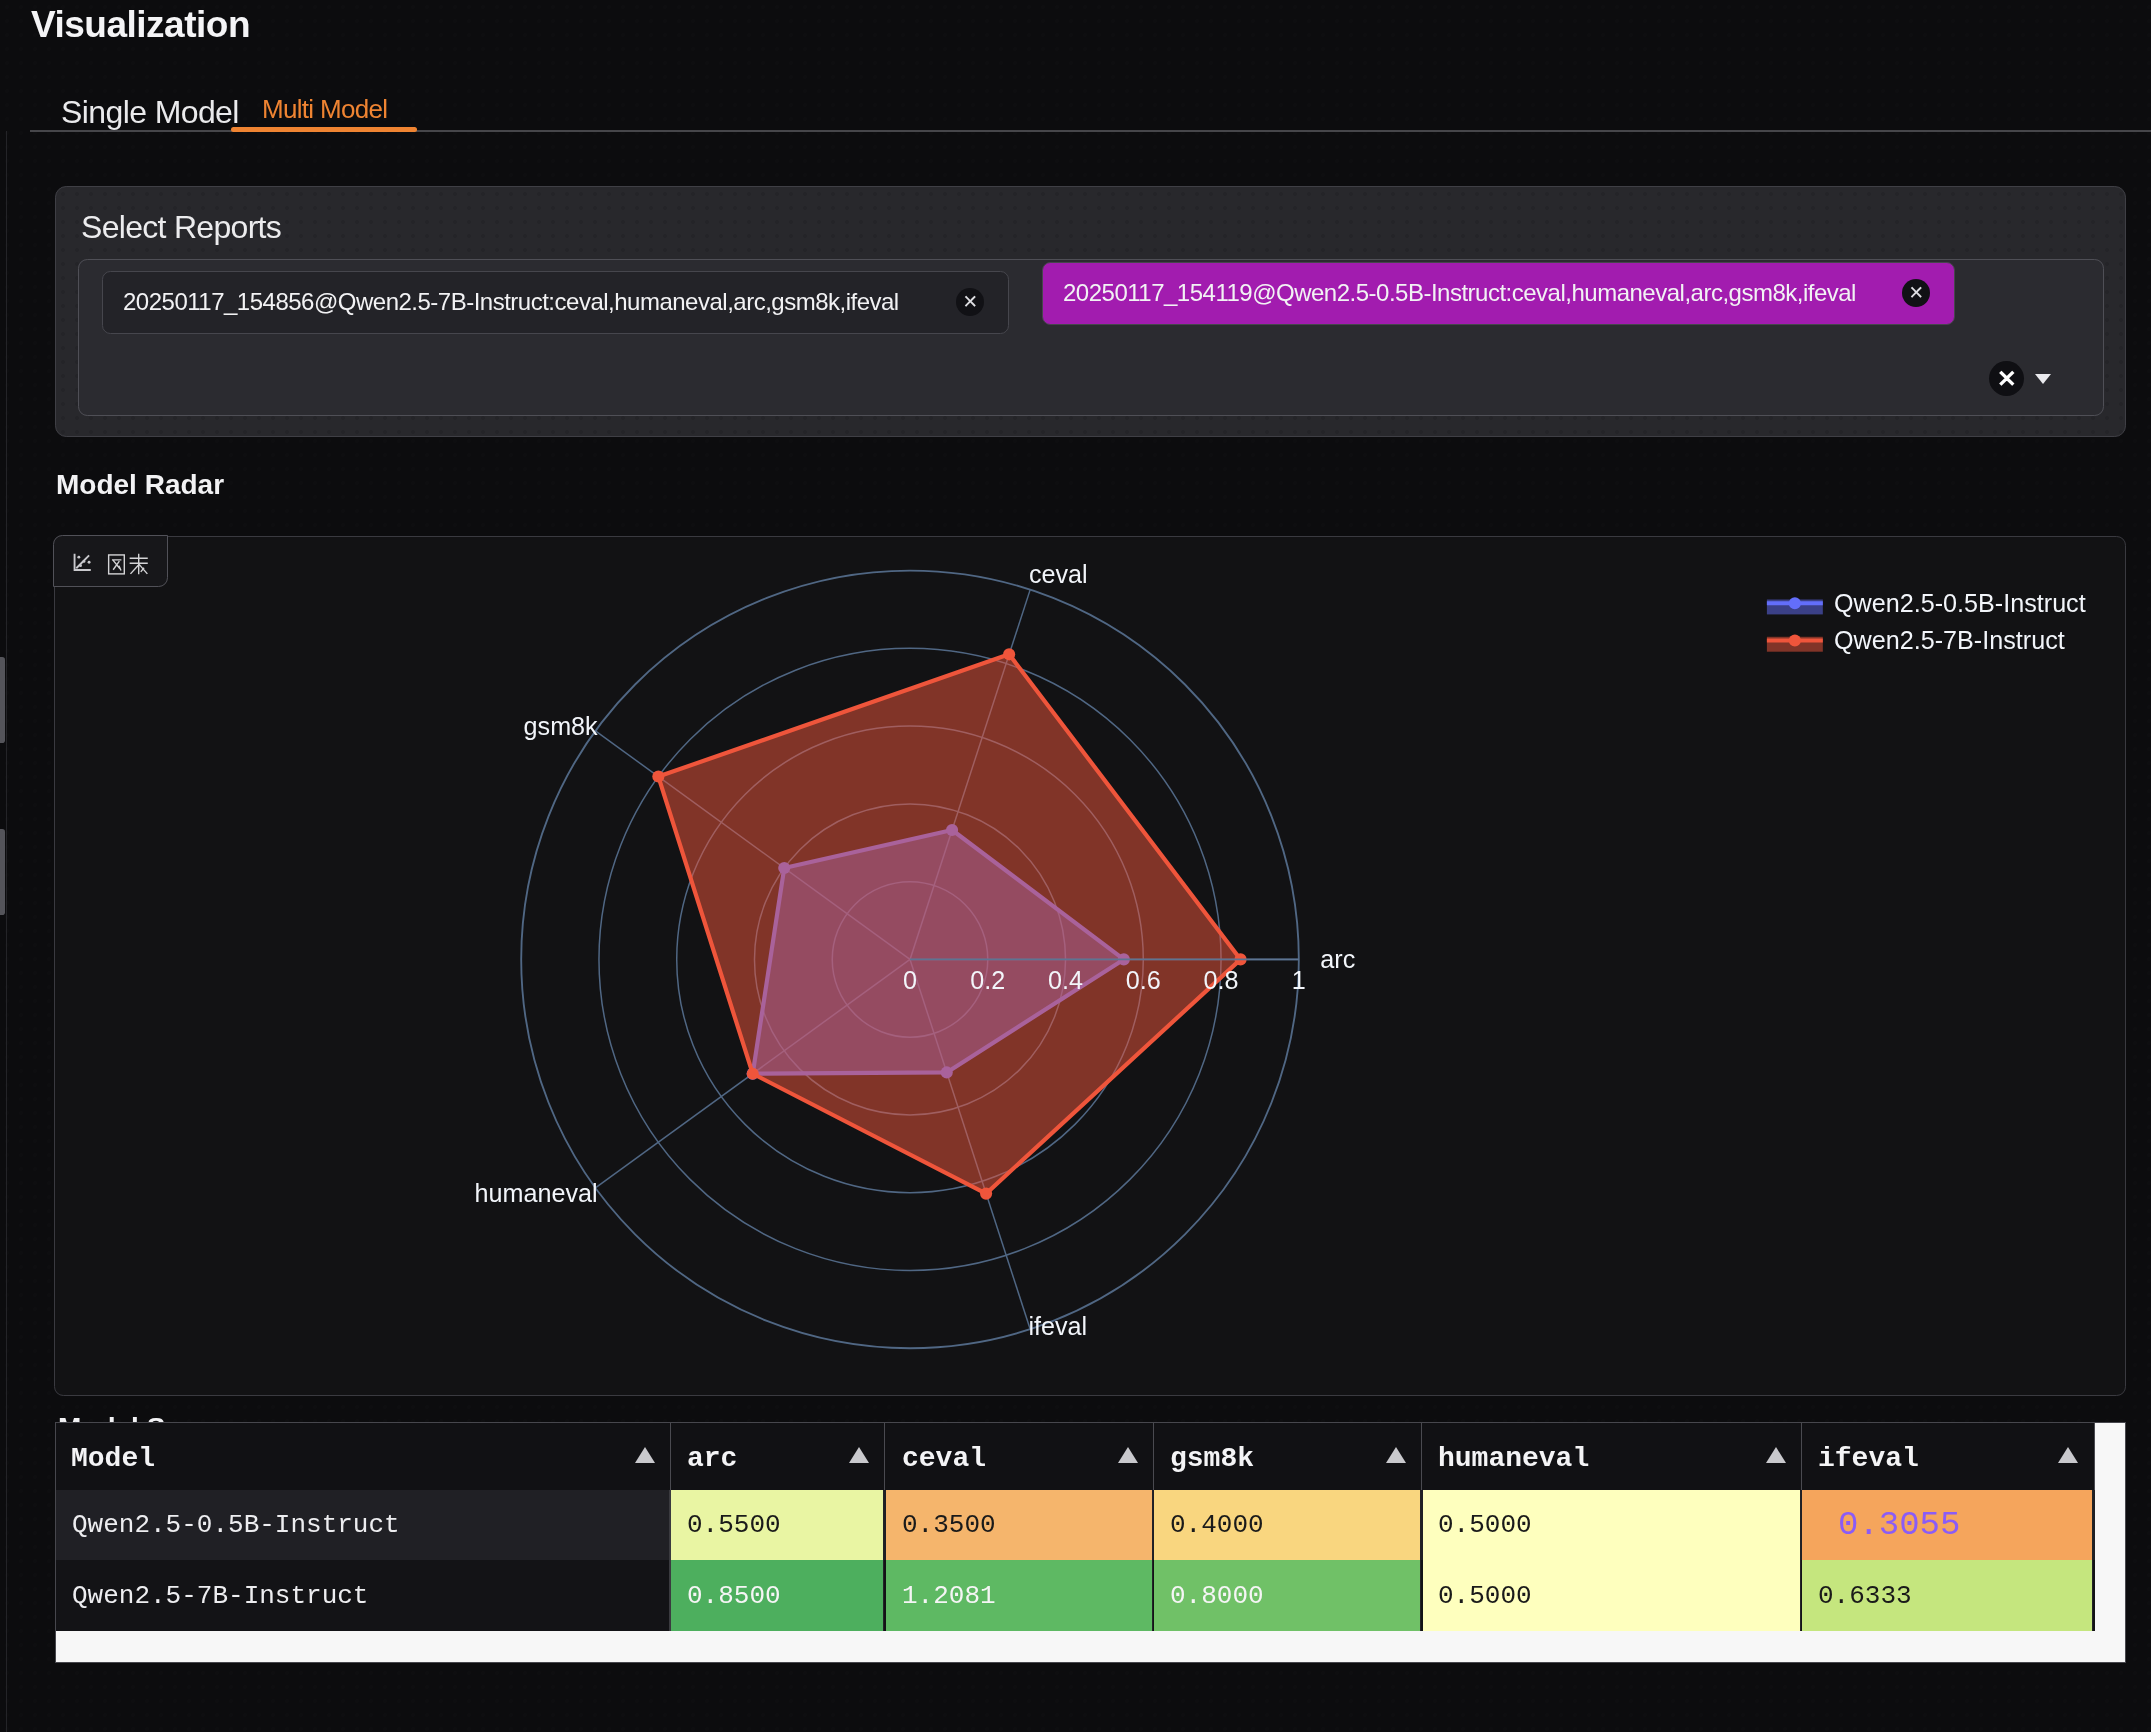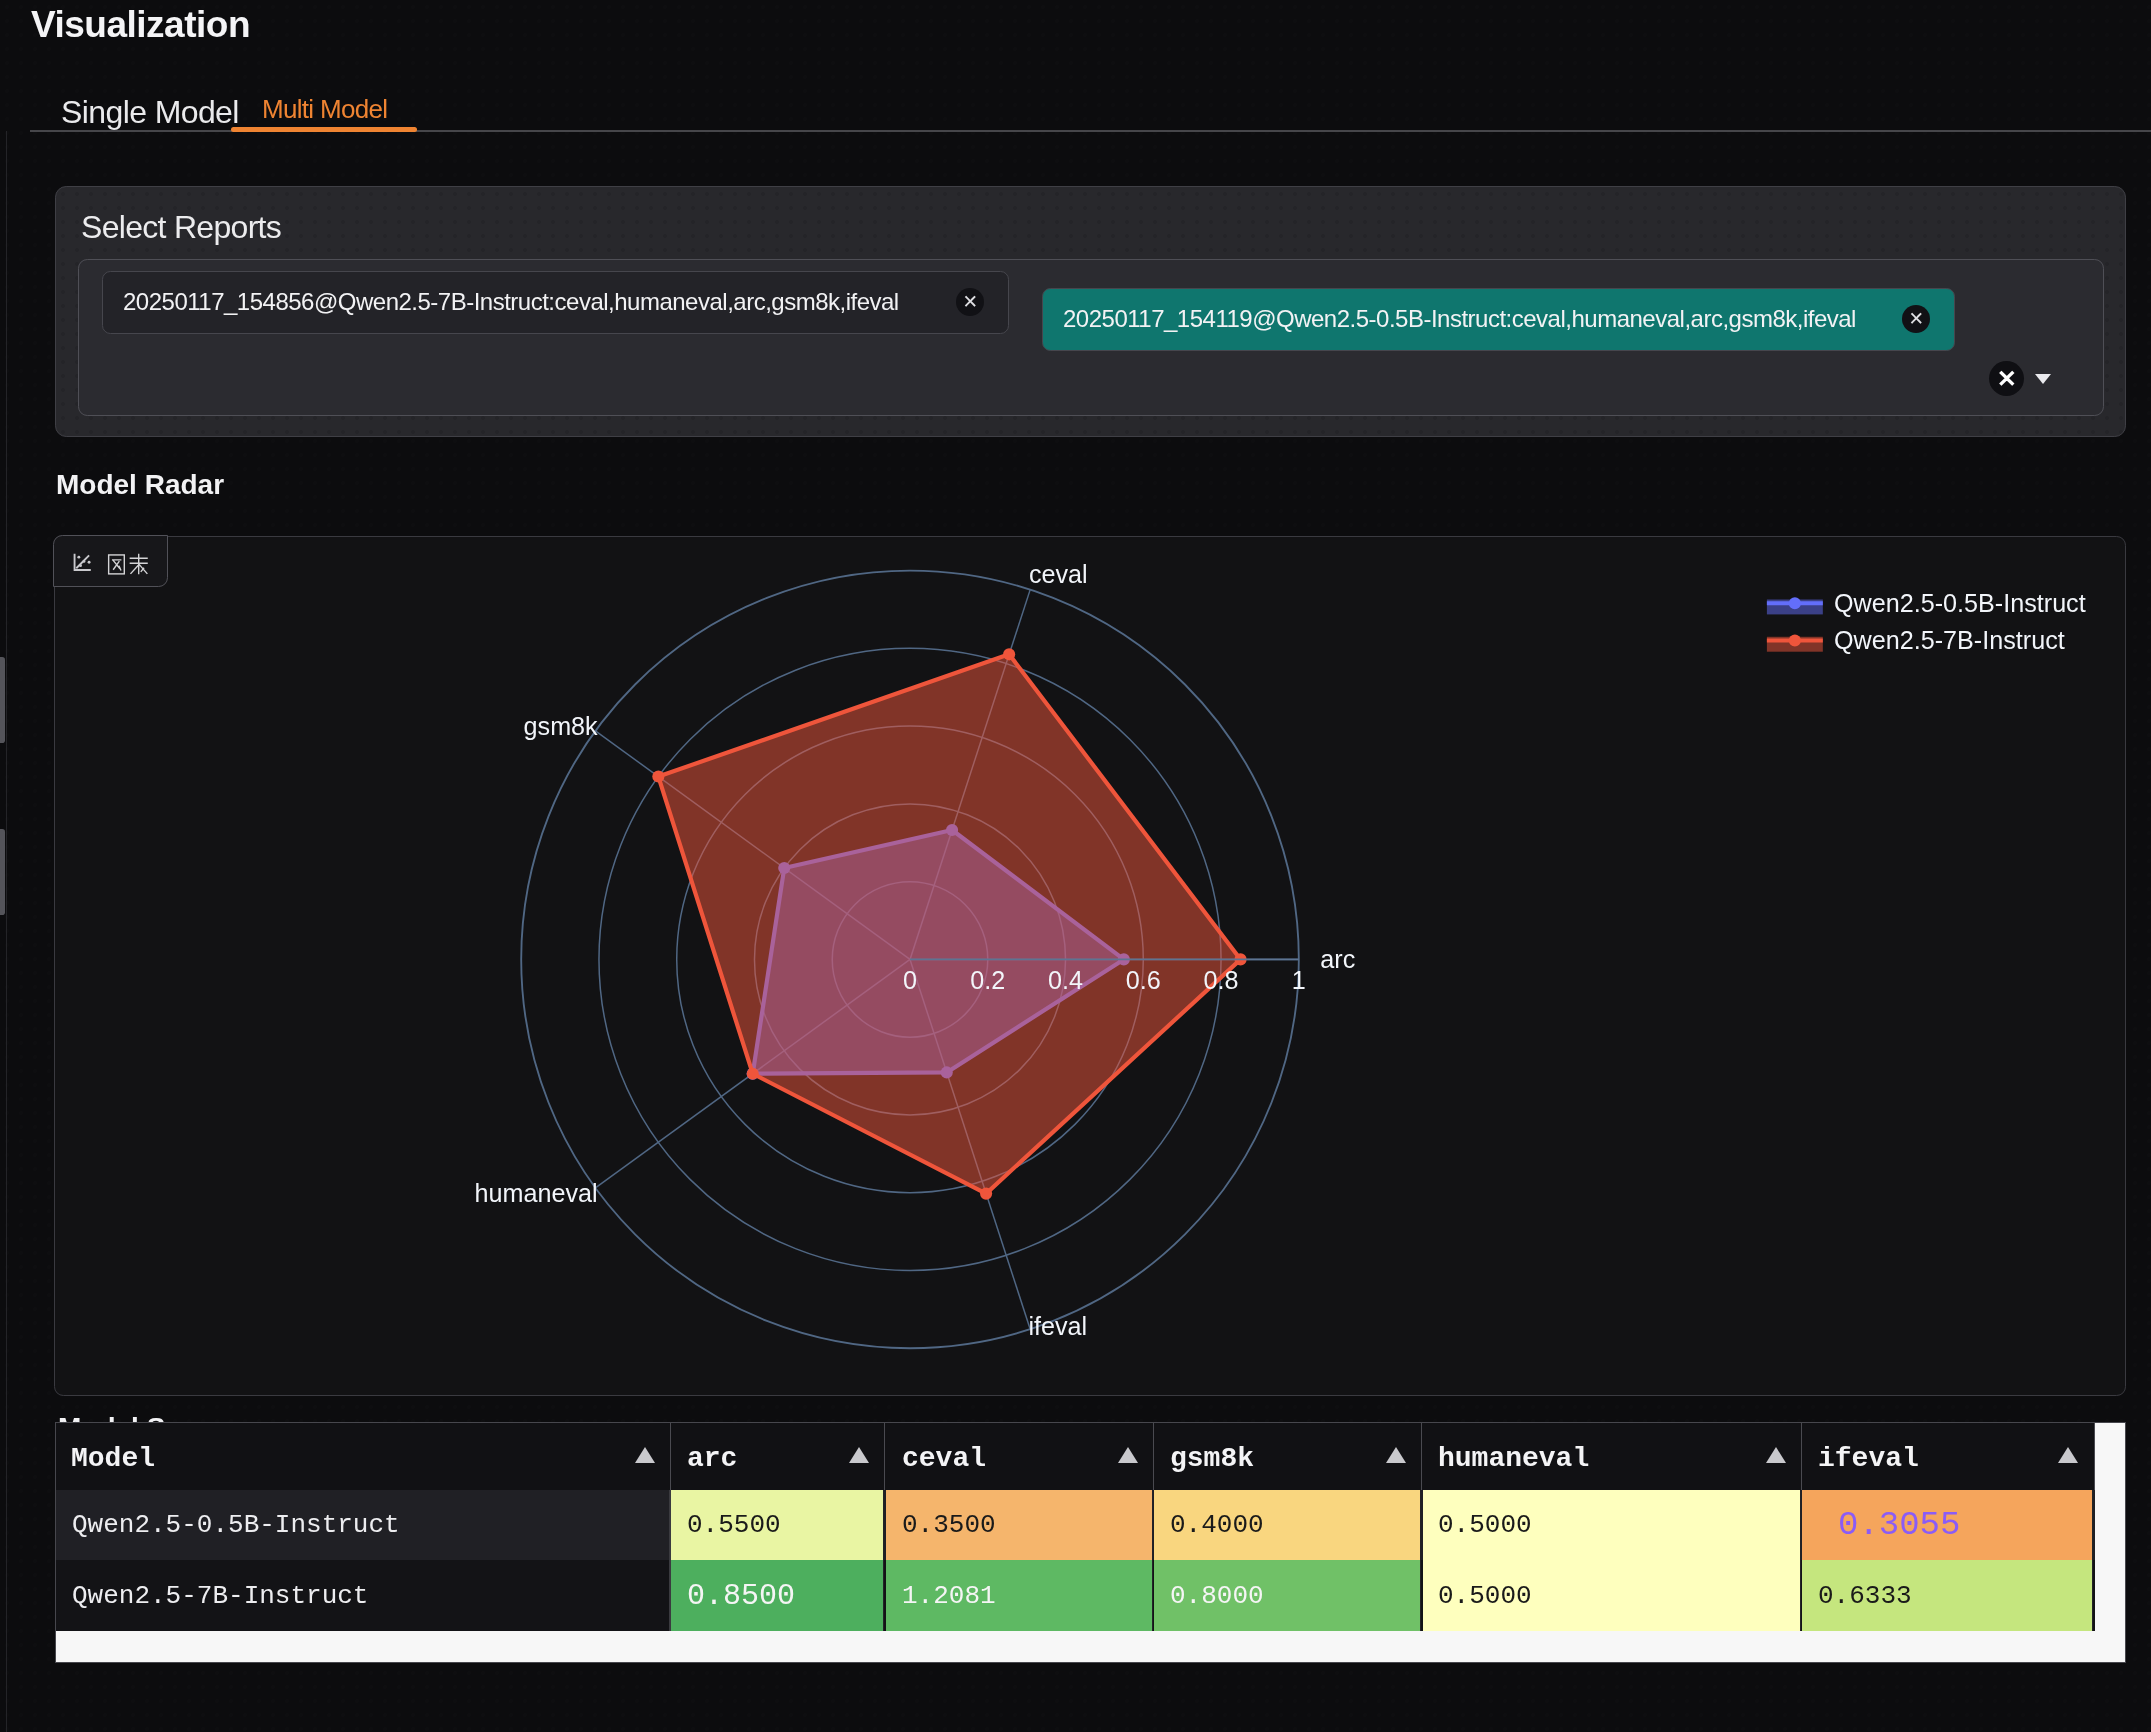--- a/index.html
+++ b/index.html
@@ -34,21 +34,21 @@
 <div class="block" style="left:55px; top:186px; width:2071px; height:251px; background:#28282c; border:1.9px solid #3f3f45;
      background-image: radial-gradient(rgba(0,0,0,0.10) 1.9px, transparent 2.2px); background-size:14px 14px;">
   <div class="abs" style="left:25px; top:22.4px; font-size:32px; color:#ececee; letter-spacing:-0.7px;">Select Reports</div>
   <div class="abs" style="left:22.4px; top:72px; width:2026px; height:157px; background:#2b2b30; border:1.9px solid #4f4f56; border-radius:9.3px;">
 
     <div class="abs" style="left:23px; top:11.2px; width:907px; height:63px; background:#232328; border:1.9px solid #46464d; border-radius:8.4px;">
       <div class="abs" style="left:19.6px; top:0; height:60px; display:flex; align-items:center; font-size:24px; color:#f2f2f4; letter-spacing:-0.5px; white-space:nowrap;">20250117_154856@Qwen2.5-7B-Instruct:ceval,humaneval,arc,gsm8k,ifeval</div>
       <div class="abs" style="right:24px; top:16px; width:28px; height:28px; border-radius:50%; background:#111115; color:#e0e0e4; display:flex; align-items:center; justify-content:center; font-size:18.6px;">✕</div>
     </div>
 
-    <div class="abs" style="left:963px; top:28px; width:913px; height:63px; background:#0f766e; border:1.9px solid #46464d; border-radius:8.4px;">
+    <div class="abs" style="left:963px; top:2px; width:913px; height:63px; background:#a21caf; border:1.9px solid #46464d; border-radius:8.4px;">
       <div class="abs" style="left:19.6px; top:0; height:60px; display:flex; align-items:center; font-size:24px; color:#f2f2f4; letter-spacing:-0.5px; white-space:nowrap;">20250117_154119@Qwen2.5-0.5B-Instruct:ceval,humaneval,arc,gsm8k,ifeval</div>
       <div class="abs" style="right:24px; top:16px; width:28px; height:28px; border-radius:50%; background:#111115; color:#e0e0e4; display:flex; align-items:center; justify-content:center; font-size:18.6px;">✕</div>
     </div>
 
     <div class="abs" style="left:1910px; top:101px; width:35px; height:35px; border-radius:50%; background:#0f0f13; color:#ffffff; display:flex; align-items:center; justify-content:center; font-size:24px; font-weight:700;">✕</div>
     <div class="abs" style="left:1956px; top:114px; width:0; height:0; border-left:8.4px solid transparent; border-right:8.4px solid transparent; border-top:10.3px solid #eaeaee;"></div>
   </div>
 </div>
 
 <div class="abs hdg" style="left:56px; top:469px;">Model Radar</div>
@@ -153,21 +153,21 @@
   <div class="abs" style="left:631px; top:67px; height:70px; display:flex; align-items:center; font-family:'Liberation Mono', monospace; font-size:26px; color:#1a1a1a;">0.5500</div>
   <div class="abs" style="left:830px; top:67px; width:267px; height:70px; background:#f5b56c; border-right:1.9px solid #232327;"></div>
   <div class="abs" style="left:846px; top:67px; height:70px; display:flex; align-items:center; font-family:'Liberation Mono', monospace; font-size:26px; color:#1a1a1a;">0.3500</div>
   <div class="abs" style="left:1098px; top:67px; width:267px; height:70px; background:#f9d67f; border-right:1.9px solid #232327;"></div>
   <div class="abs" style="left:1114px; top:67px; height:70px; display:flex; align-items:center; font-family:'Liberation Mono', monospace; font-size:26px; color:#1a1a1a;">0.4000</div>
   <div class="abs" style="left:1367px; top:67px; width:378px; height:70px; background:#feffbe; border-right:1.9px solid #232327;"></div>
   <div class="abs" style="left:1382px; top:67px; height:70px; display:flex; align-items:center; font-family:'Liberation Mono', monospace; font-size:26px; color:#1a1a1a;">0.5000</div>
   <div class="abs" style="left:1746px; top:67px; width:291px; height:70px; background:#f5a55c; border-right:1.9px solid #232327;"></div>
   <div class="abs" style="left:1762px; top:67px; height:70px; display:flex; align-items:center; font-family:'Liberation Mono', monospace; font-size:34px; color:#8b5cf6;margin-left:20px;">0.3055</div>
   <div class="abs" style="left:615px; top:137px; width:213px; height:71px; background:#4daf5e; border-right:1.9px solid #232327;"></div>
-  <div class="abs" style="left:631px; top:137px; height:71px; display:flex; align-items:center; font-family:'Liberation Mono', monospace; font-size:30px; color:#f5f5f5;">0.8500</div>
+  <div class="abs" style="left:631px; top:137px; height:71px; display:flex; align-items:center; font-family:'Liberation Mono', monospace; font-size:26px; color:#f5f5f5;">0.8500</div>
   <div class="abs" style="left:830px; top:137px; width:267px; height:71px; background:#5eb963; border-right:1.9px solid #232327;"></div>
   <div class="abs" style="left:846px; top:137px; height:71px; display:flex; align-items:center; font-family:'Liberation Mono', monospace; font-size:26px; color:#f5f5f5;">1.2081</div>
   <div class="abs" style="left:1098px; top:137px; width:267px; height:71px; background:#70c167; border-right:1.9px solid #232327;"></div>
   <div class="abs" style="left:1114px; top:137px; height:71px; display:flex; align-items:center; font-family:'Liberation Mono', monospace; font-size:26px; color:#f5f5f5;">0.8000</div>
   <div class="abs" style="left:1367px; top:137px; width:378px; height:71px; background:#feffbe; border-right:1.9px solid #232327;"></div>
   <div class="abs" style="left:1382px; top:137px; height:71px; display:flex; align-items:center; font-family:'Liberation Mono', monospace; font-size:26px; color:#1a1a1a;">0.5000</div>
   <div class="abs" style="left:1746px; top:137px; width:291px; height:71px; background:#c5e67e; border-right:1.9px solid #232327;"></div>
   <div class="abs" style="left:1762px; top:137px; height:71px; display:flex; align-items:center; font-family:'Liberation Mono', monospace; font-size:26px; color:#1a1a1a;">0.6333</div>
 </div>
 

